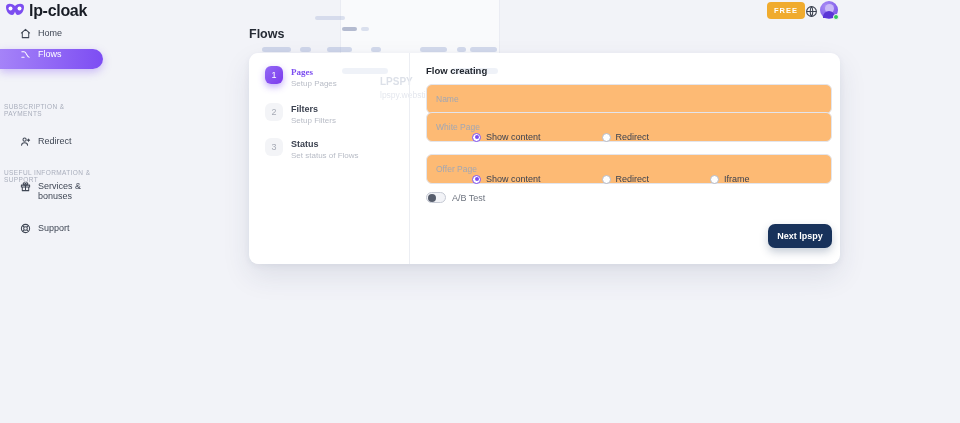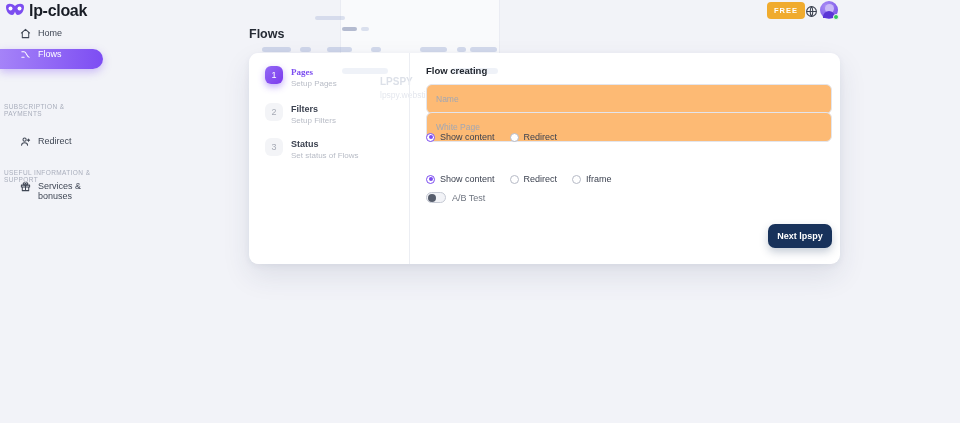--- a/index.html
+++ b/index.html
@@ -75,21 +75,21 @@
   .step-sub { font-size:8px; color:#b8bcc6; margin-top:2px; }
 
   .form { position:absolute; left:177px; top:0; width:406px; height:211px; }
   .form-title { position:absolute; left:0; top:12px; font-size:9.5px; font-weight:bold; color:#22272f; }
   .tinput { position:absolute; left:0; width:406px; height:30px; border:1px solid #e3e5ec; border-radius:6px;
             background:#fdba74; font-family:inherit; font-size:8.5px; color:#3c4250; padding:0 9px; outline:none; }
   .tinput::placeholder { color:#a2a7b3; }
   .in-name{top:31px} .in-white{top:59px} .in-offer{top:101px}
   .radio-row { position:absolute; left:0; display:flex; align-items:center; gap:15px; height:10px; }
   .rr-1{top:79px} .rr-2{top:121px}
-  .radio { display:flex; align-items:center; gap:5px; font-size:9px; color:#3c4250; cursor:pointer; }
+  .radio { display:flex; align-items:center; gap:5px; font-size:9px; color:#3c4250; cursor:pointer;margin-left:46px; }
   .rb { position:relative; width:9px; height:9px; border-radius:50%; border:1px solid #b6bac6; background:#fff; }
   .rb.checked { border-color:#7c4df0; }
   .rb.checked::after { content:""; position:absolute; left:1.5px; top:1.5px; width:4px; height:4px;
                        border-radius:50%; background:#7c4df0; }
   .toggle-row { position:absolute; left:0; top:139px; display:flex; align-items:center; gap:6px;
                 font-size:9px; color:#6f7580; }
   .switch { position:relative; width:20px; height:11px; border-radius:6px; background:#f2f3f7;
             border:1px solid #c6cad4; cursor:pointer; display:inline-block; }
   .switch .knob { position:absolute; left:0.5px; top:0.5px; width:8px; height:8px; border-radius:50%;
                   background:#565d6c; }
@@ -152,20 +152,28 @@
     <div class="nav-item ni-services">
       <span><svg width="11" height="11" viewBox="0 0 24 24" fill="none" stroke="currentColor" stroke-width="2.2" stroke-linejoin="round">
             <rect x="3" y="9" width="18" height="4"></rect>
             <path d="M5 13v8h14v-8M12 9v12"></path>
             <path d="M12 9c-3 0-5-1.5-5-3.5S10 2.5 12 6c2-3.5 5-2 5-.5S15 9 12 9z"></path>
           </svg></span>
       <span>Services &amp; bonuses</span>
     </div>
 
 
+    <div class="nav-item ni-support">
+      <span><svg width="11" height="11" viewBox="0 0 24 24" fill="none" stroke="currentColor" stroke-width="2.2">
+            <circle cx="12" cy="12" r="9"></circle>
+            <circle cx="12" cy="12" r="4"></circle>
+            <path d="M5.6 5.6l3.6 3.6M14.8 14.8l3.6 3.6M18.4 5.6l-3.6 3.6M9.2 14.8l-3.6 3.6"></path>
+          </svg></span>
+      <span>Support</span>
+    </div>
   </aside>
 
   <button class="free-btn">FREE</button>
   <span class="globe-btn">
     <svg width="13" height="13" viewBox="0 0 24 24" fill="none" stroke="currentColor" stroke-width="2">
         <circle cx="12" cy="12" r="9"></circle>
         <path d="M3 12h18M12 3c3.2 3.8 3.2 14.2 0 18M12 3c-3.2 3.8-3.2 14.2 0 18"></path>
       </svg>
   </span>
   <span class="avatar">
@@ -229,20 +237,21 @@
         <label class="radio">
           <span class="rb checked"></span>
           <span>Show content</span>
         </label>
         <label class="radio">
           <span class="rb"></span>
           <span>Redirect</span>
         </label>
       </div>
 
+      <input class="tinput in-offer" type="text" placeholder="Offer Page" style="">
 
       <div class="radio-row rr-2">
         <label class="radio">
           <span class="rb checked"></span>
           <span>Show content</span>
         </label>
         <label class="radio">
           <span class="rb"></span>
           <span>Redirect</span>
         </label>

